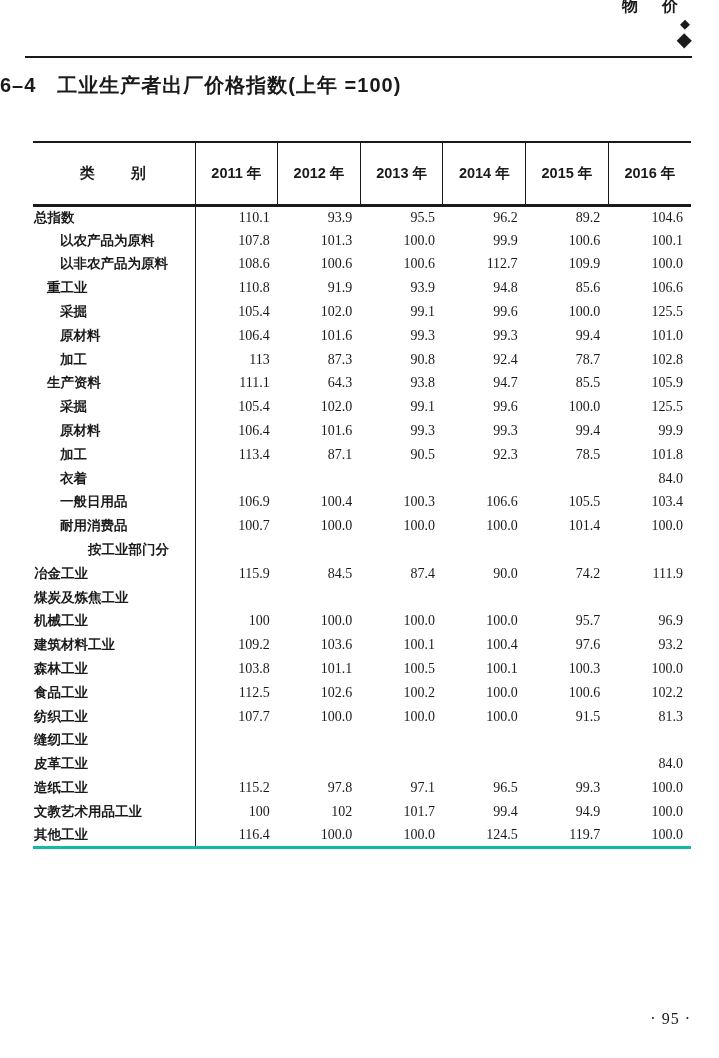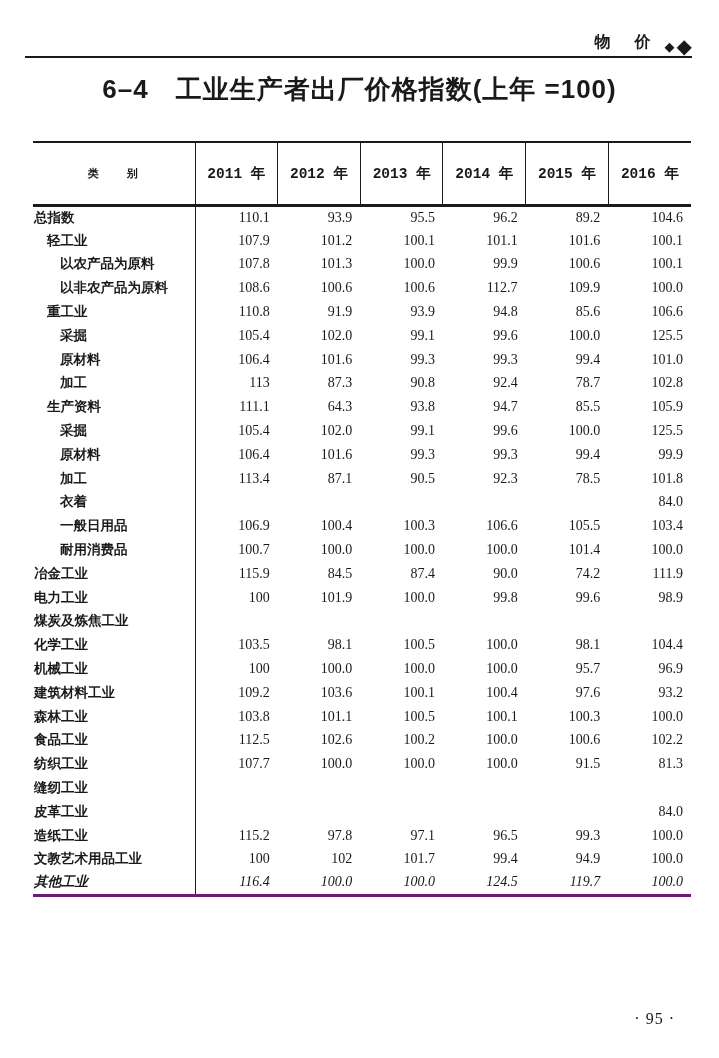--- a/index.html
+++ b/index.html
@@ -12,81 +12,82 @@
     overflow:hidden;
     color:#1a1a1a;
     font-family:"Liberation Sans", sans-serif;
   }
   
   .running-head {
     position:absolute; top:24px; left:25px; right:27px;
     height:34px;
     border-bottom:2px solid #1a1a1a;
     display:flex; justify-content:flex-end; align-items:flex-end;
-    padding-bottom:3px;
+    padding-bottom:10px;
+    flex-direction:column;
   }
   .running-head .section-label {
     font-size:16px; letter-spacing:4px; font-weight:600;
     margin-right:10px;
   }
   .running-head .diamond-sm { font-size:13px; line-height:13px; margin-right:2px; }
   .running-head .diamond-lg { font-size:20px; line-height:16px; position:relative; top:1px; }
   
   .doc-title {
     position:absolute; top:72px; left:0; width:100%;
-    text-align:center;
-    font-size:26px; font-weight:bold;
+    text-align:left;
+    font-size:20px; font-weight:bold;
     letter-spacing:1px;
   }
   
   .table-wrap { position:absolute; top:141px; left:33px; width:658px; }
   table.index-table {
     width:100%;
     border-collapse:collapse;
     table-layout:fixed;
   }
   .index-table col.c-cat { width:162px; }
   .index-table thead th {
     height:63px;
     border-top:2px solid #1a1a1a;
     border-bottom:3px solid #1a1a1a;
     border-right:1.5px solid #1a1a1a;
     font-weight:600;
     vertical-align:middle;
     text-align:center;
   }
   .index-table thead th:last-child { border-right:none; }
-  .index-table thead th.cat-head { font-size:11px; letter-spacing:2px; }
+  .index-table thead th.cat-head { font-size:15px; letter-spacing:2px; }
   .index-table thead th.year-head {
-    font-family:Liberation Mono, monospace;
+    font-family:Liberation Sans, sans-serif;
     font-size:14.5px; font-weight:600;
   }
   .index-table tbody td {
     height:23.8px;
     vertical-align:middle;
     overflow:hidden; white-space:nowrap;
   }
   .index-table tbody td.cat {
     border-right:1.5px solid #1a1a1a;
     font-size:13.5px; font-weight:600;margin-top:42px;
   }
   .index-table tbody td.num {
     font-family:"Liberation Serif", serif;
     font-size:14px;
     text-align:right;
     padding-right:8px;
   }
-  .index-table tbody tr:last-child td { border-bottom:3px solid #701a75;font-style:italic; }
+  .index-table tbody tr:last-child td { border-bottom:3px solid #14b8a6; }
   .indent-0 { padding-left:1px; }
   .indent-1 { padding-left:14px; }
   .indent-2 { padding-left:27px; }
   .indent-3 { padding-left:55px; }
   
   .page-footer {
-    position:absolute; top:1010px; right:44px;
+    position:absolute; top:1010px; right:28px;
     font-family:"Liberation Serif", serif;
     font-size:16px;
     letter-spacing:1px;
   }
 </style>
 </head>
 <body>
 
 <div class="page">
 
@@ -124,29 +125,20 @@
           <tr>
             <td class="cat indent-0">总指数</td>
             <td class="num">110.1</td>
             <td class="num">93.9</td>
             <td class="num">95.5</td>
             <td class="num">96.2</td>
             <td class="num">89.2</td>
             <td class="num">104.6</td>
           </tr>
           <tr>
-            <td class="cat indent-1">轻工业</td>
-            <td class="num">107.9</td>
-            <td class="num">101.2</td>
-            <td class="num">100.1</td>
-            <td class="num">101.1</td>
-            <td class="num">101.6</td>
-            <td class="num">100.1</td>
-          </tr>
-          <tr>
             <td class="cat indent-2">以农产品为原料</td>
             <td class="num">107.8</td>
             <td class="num">101.3</td>
             <td class="num">100.0</td>
             <td class="num">99.9</td>
             <td class="num">100.6</td>
             <td class="num">100.1</td>
           </tr>
           <tr>
             <td class="cat indent-2">以非农产品为原料</td>
@@ -250,54 +242,45 @@
           <tr>
             <td class="cat indent-2">耐用消费品</td>
             <td class="num">100.7</td>
             <td class="num">100.0</td>
             <td class="num">100.0</td>
             <td class="num">100.0</td>
             <td class="num">101.4</td>
             <td class="num">100.0</td>
           </tr>
           <tr>
+            <td class="cat indent-3">按工业部门分</td>
+            <td class="num"></td>
+            <td class="num"></td>
+            <td class="num"></td>
+            <td class="num"></td>
+            <td class="num"></td>
+            <td class="num"></td>
+          </tr>
+          <tr>
             <td class="cat indent-0">冶金工业</td>
             <td class="num">115.9</td>
             <td class="num">84.5</td>
             <td class="num">87.4</td>
             <td class="num">90.0</td>
             <td class="num">74.2</td>
             <td class="num">111.9</td>
           </tr>
           <tr>
-            <td class="cat indent-0">电力工业</td>
-            <td class="num">100</td>
-            <td class="num">101.9</td>
-            <td class="num">100.0</td>
-            <td class="num">99.8</td>
-            <td class="num">99.6</td>
-            <td class="num">98.9</td>
-          </tr>
-          <tr>
             <td class="cat indent-0">煤炭及炼焦工业</td>
             <td class="num"></td>
             <td class="num"></td>
             <td class="num"></td>
             <td class="num"></td>
             <td class="num"></td>
             <td class="num"></td>
-          </tr>
-          <tr>
-            <td class="cat indent-0">化学工业</td>
-            <td class="num">103.5</td>
-            <td class="num">98.1</td>
-            <td class="num">100.5</td>
-            <td class="num">100.0</td>
-            <td class="num">98.1</td>
-            <td class="num">104.4</td>
           </tr>
           <tr>
             <td class="cat indent-0">机械工业</td>
             <td class="num">100</td>
             <td class="num">100.0</td>
             <td class="num">100.0</td>
             <td class="num">100.0</td>
             <td class="num">95.7</td>
             <td class="num">96.9</td>
           </tr>

